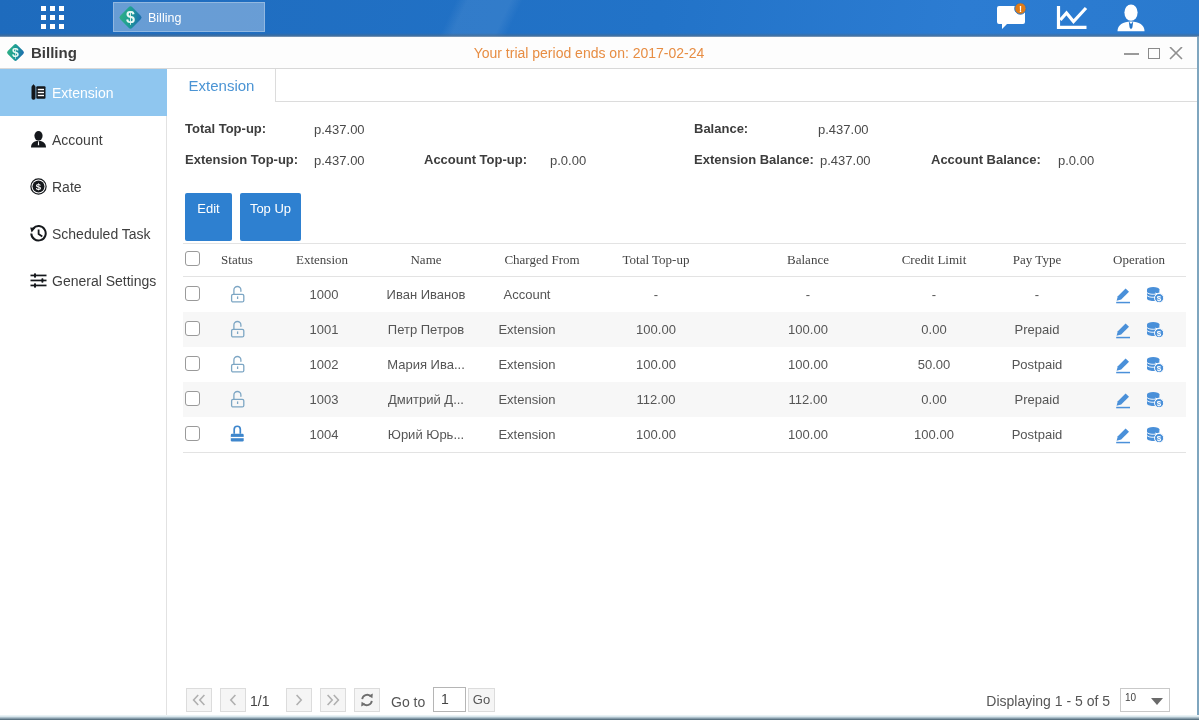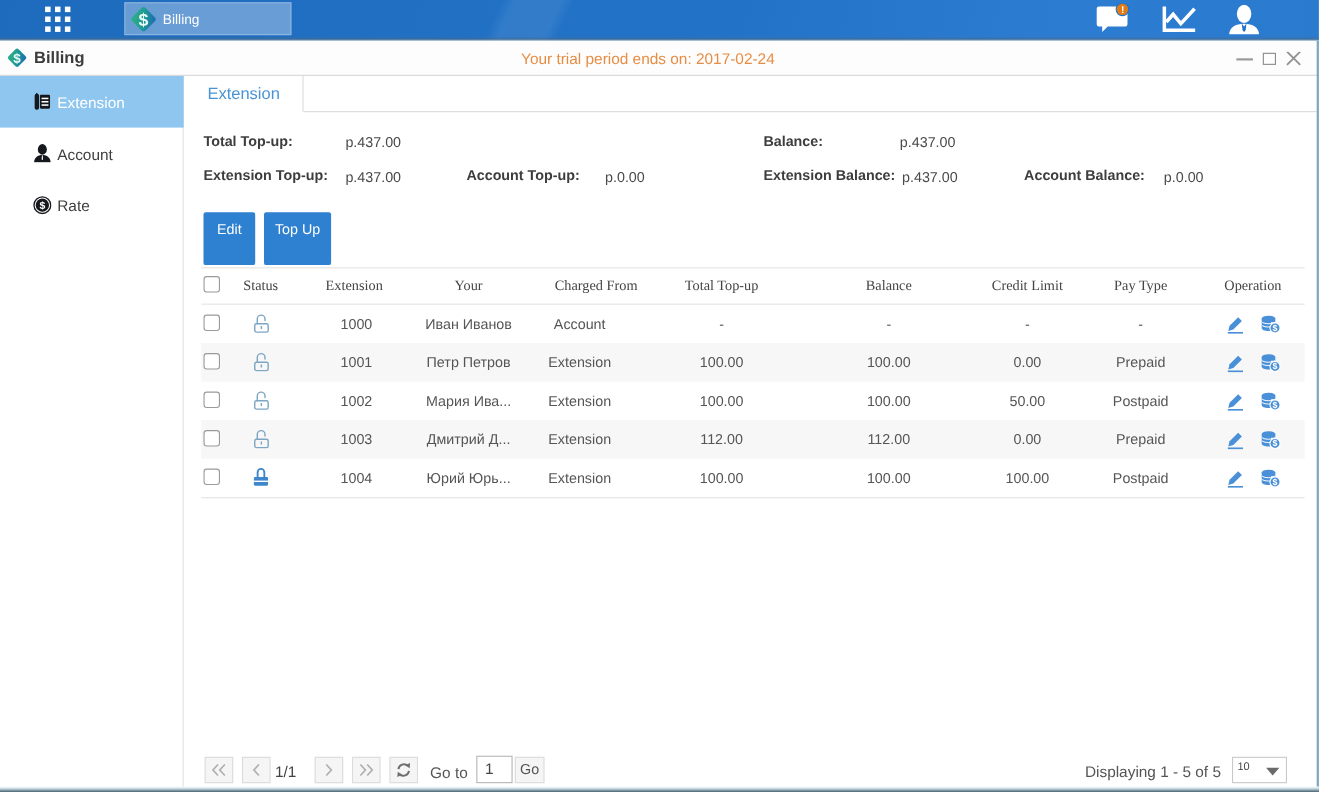--- a/index.html
+++ b/index.html
@@ -184,20 +184,39 @@
     <span class="txt">Account</span>
     </div>
   <div class="sitem">
     <svg class="ic" viewBox="0 0 17 17">
       <circle cx="8.5" cy="8.5" r="7.6" fill="none" stroke="#15181c" stroke-width="1.2"></circle>
       <circle cx="8.5" cy="8.5" r="6" fill="#15181c"></circle>
       <text x="8.5" y="12" font-size="9.5" font-weight="bold" fill="#fff" text-anchor="middle" font-family="Liberation Sans">$</text>
     </svg>
     <span class="txt">Rate</span>
     </div>
+  <div class="sitem">
+    <svg class="ic" viewBox="0 0 17 17">
+      <path d="M3.2,3.4 A7.2,7.2 0 1 1 1.3,8.5" fill="none" stroke="#15181c" stroke-width="2" stroke-linecap="butt"></path>
+      <path d="M0.2,2.6 L5.4,3.1 L1.6,7.4 Z" fill="#15181c"></path>
+      <path d="M8.6,4.4 V9 L12.3,11.6" fill="none" stroke="#15181c" stroke-width="1.8"></path>
+    </svg>
+    <span class="txt">Scheduled Task</span>
+    </div>
+  <div class="sitem">
+    <svg class="ic" viewBox="0 0 17 17">
+      <rect x="0.5" y="2.6" width="16" height="1.7" fill="#15181c"></rect>
+      <rect x="4" y="1.2" width="2" height="4.5" rx="0.8" fill="#15181c"></rect>
+      <rect x="0.5" y="7.6" width="16" height="1.7" fill="#15181c"></rect>
+      <rect x="11.4" y="6.2" width="2" height="4.5" rx="0.8" fill="#15181c"></rect>
+      <rect x="0.5" y="12.6" width="16" height="1.7" fill="#15181c"></rect>
+      <rect x="4" y="11.2" width="2" height="4.5" rx="0.8" fill="#15181c"></rect>
+    </svg>
+    <span class="txt">General Settings</span>
+    </div>
 </div>
 
 <div id="tabline"></div>
 <div id="atab">Extension</div>
 
 <span class="blbl" style="left:185px;top:121px">Total Top-up:</span>
 <span class="bval" style="left:314px;top:122px">p.437.00</span>
 <span class="blbl" style="left:694px;top:121px">Balance:</span>
 <span class="bval" style="left:818px;top:122px">p.437.00</span>
 
@@ -211,21 +230,21 @@
 <span class="bval" style="left:1058px;top:153px">p.0.00</span>
 
 <div class="btn" style="left:185px;width:47px">Edit</div>
 <div class="btn" style="left:240px;width:61px">Top Up</div>
 
 <div class="hline" style="top:243px"></div>
 <div class="hline" style="top:276px"></div>
 <div class="hcbx"></div>
 <span class="hcell" style="left:197px;width:80px">Status</span>
 <span class="hcell" style="left:272px;width:100px">Extension</span>
-<span class="hcell" style="left:361px;width:130px">Your</span>
+<span class="hcell" style="left:361px;width:130px">Name</span>
 <span class="hcell" style="left:482px;width:120px">Charged From</span>
 <span class="hcell" style="left:596px;width:120px">Total Top-up</span>
 <span class="hcell" style="left:748px;width:120px">Balance</span>
 <span class="hcell" style="left:874px;width:120px">Credit Limit</span>
 <span class="hcell" style="left:977px;width:120px">Pay Type</span>
 <span class="hcell" style="left:1079px;width:120px">Operation</span>
 
 <div class="row" style="top:277px">
   <div class="cbx" style="top:9px"></div>
   <svg class="lock" viewBox="0 0 18 18">

